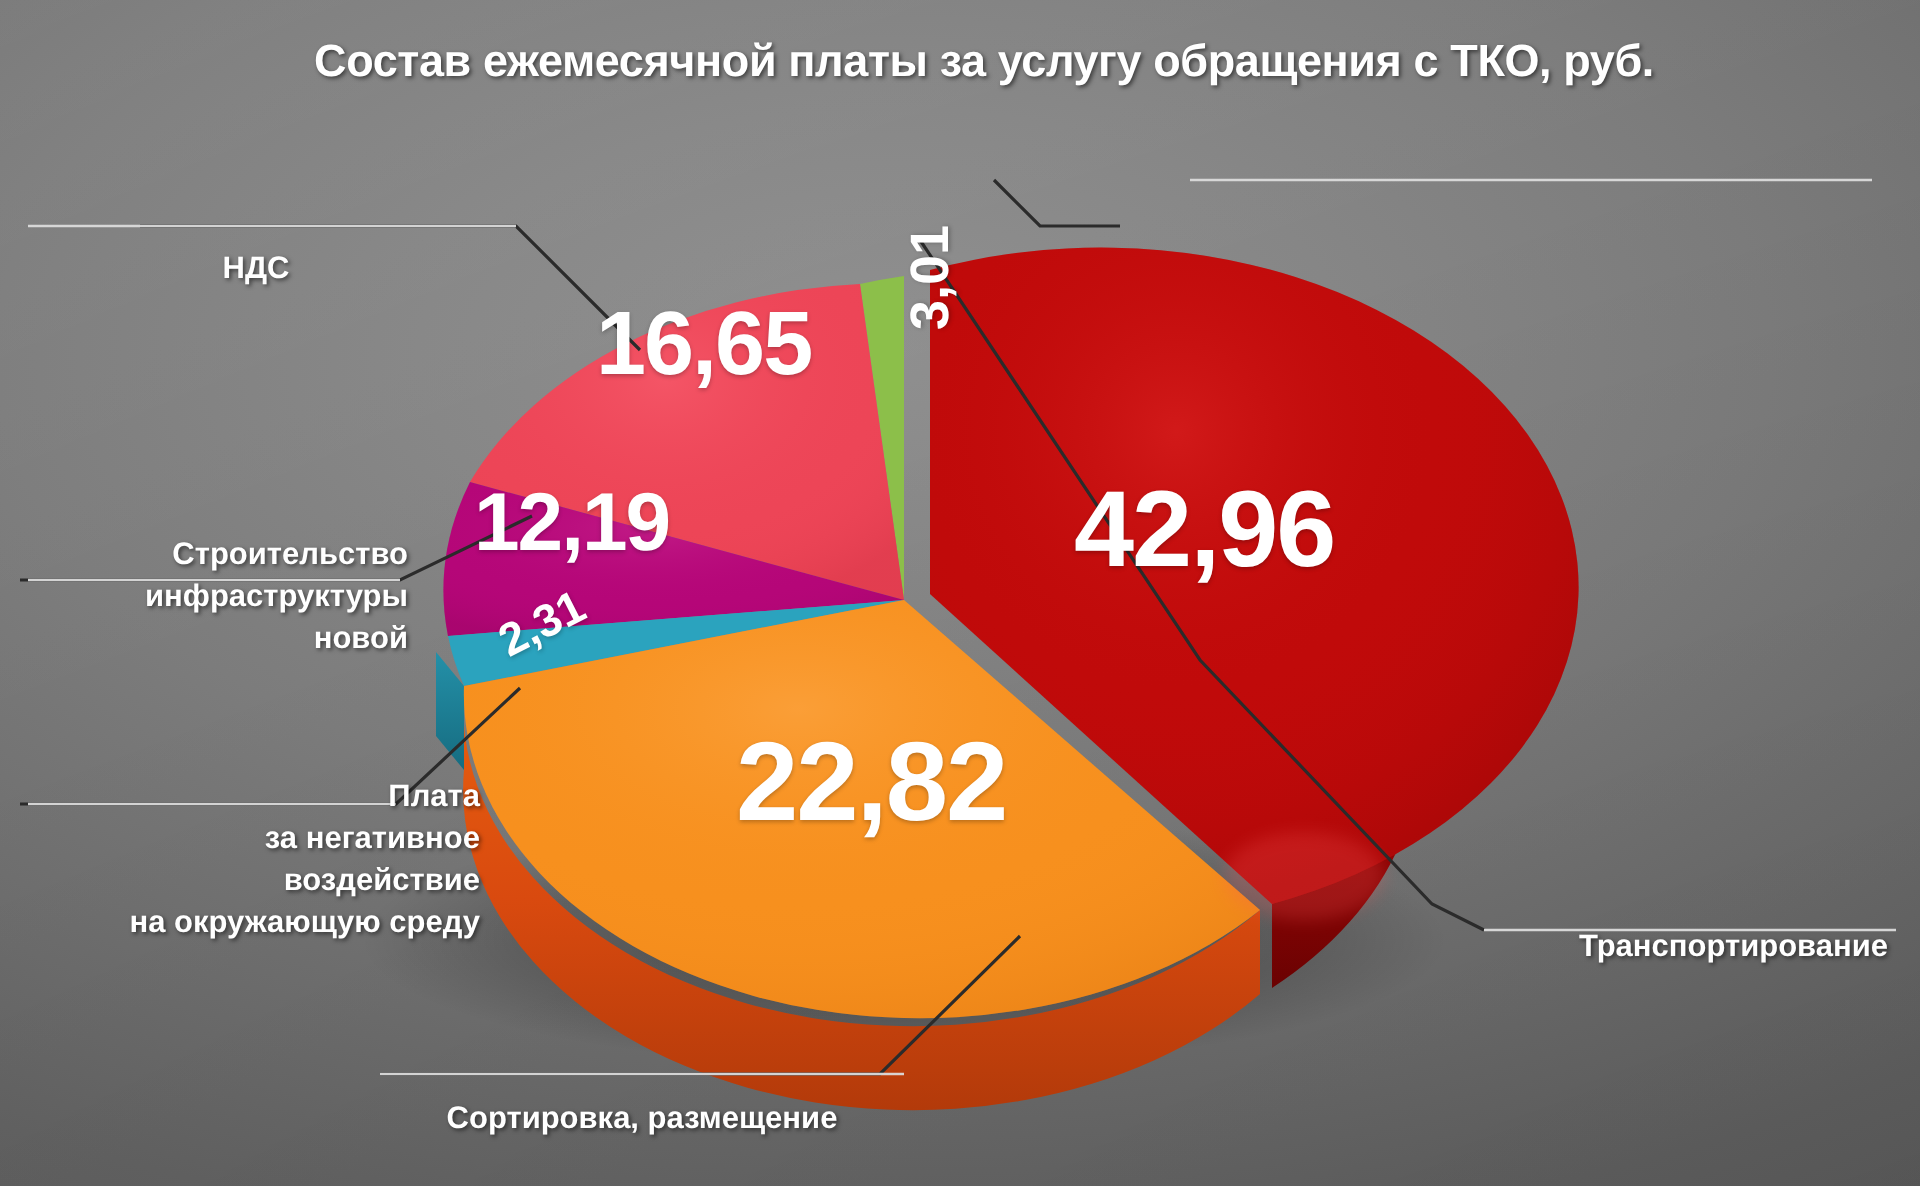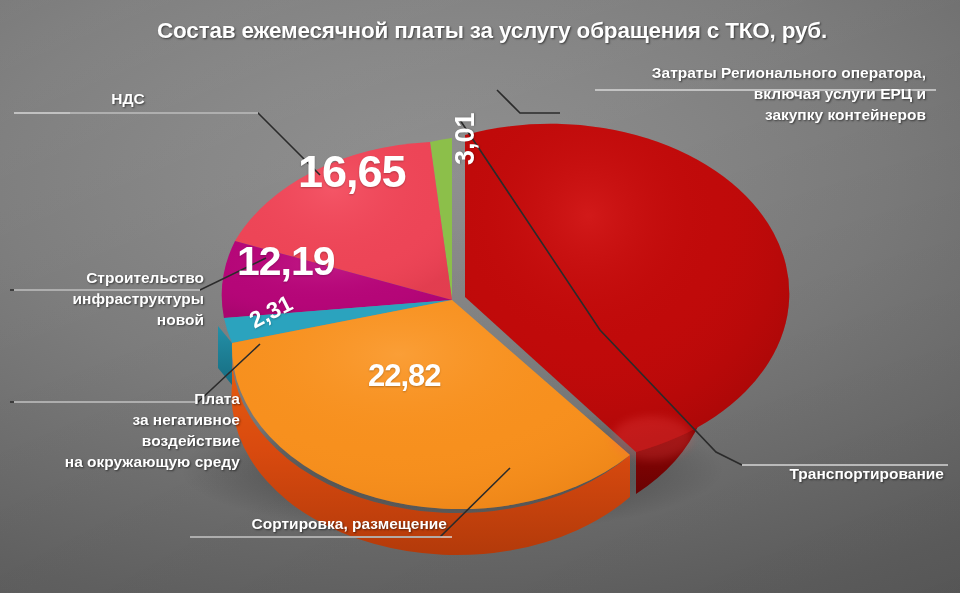--- a/index.html
+++ b/index.html
@@ -61,48 +61,48 @@
   
   .value-label {
     position: absolute;
     color: #ffffff;
     font-weight: bold;
     z-index: 25;
     white-space: nowrap;
     text-shadow: 0 1px 2px rgba(0,0,0,0.25);
   }
   .v-red    { left: 537px; top: 234px; font-size: 54px; letter-spacing: -1px; }
-  .v-orange { left: 368px; top: 358px; font-size: 31px; letter-spacing: -1px; }
+  .v-orange { left: 368px; top: 358px; font-size: 56px; letter-spacing: -1px; }
   .v-pink   { left: 298px; top: 146px; font-size: 45px; letter-spacing: -1px; }
   .v-magenta{ left: 237px; top: 238px; font-size: 41px; letter-spacing: -1px; }
   .v-teal   { left: 245px; top: 310px; font-size: 23px;
               transform: rotate(-27deg); transform-origin: left top; }
   .v-green  { left: 450px; top: 165px; font-size: 27px;
               transform: rotate(-90deg); transform-origin: left top; }
 
   
   .callout {
     position: absolute;
     color: #ffffff;
     font-size: 15.5px;
     font-weight: bold;
     line-height: 21px;
     z-index: 30;
     text-shadow: 1px 1px 2px rgba(0,0,0,0.55);
   }
   .callout.right  { text-align: right; }
   .callout.left   { text-align: right; }
-  .callout.center { text-align: center; }
+  .callout.center { text-align: center; margin-top: 36px; }
 
   #label-operator { left: 596px; top: 62px;  width: 330px; }
   #label-transport{ left: 700px; top: 443px; width: 244px; margin-top: 20px; }
   #label-nds      { left:  44px; top:  88px; width: 168px; text-align: center; }
   #label-infra    { left:  12px; top: 267px; width: 192px; }
   #label-eco      { left:   8px; top: 388px; width: 232px; }
-  #label-sorting  { left: 195px; top: 513px; width: 252px; text-align: right; }
+  #label-sorting  { left: 195px; top: 513px; width: 252px; text-align: center; }
 </style>
 </head>
 <body>
 
 <div id="slide">
 
   <div id="chart-title">Состав ежемесячной платы за услугу обращения с ТКО, руб.</div>
 
   <svg id="pie-svg" viewBox="0 0 960 593">
     <defs>
@@ -252,31 +252,27 @@
     <g stroke="#dcdcdc" stroke-width="1.3" opacity="0.95">
       <line x1="595" y1="90" x2="936" y2="90"></line>
       <line x1="742" y1="465" x2="948" y2="465"></line>
       <line x1="14" y1="113" x2="258" y2="113"></line>
       <line x1="14" y1="290" x2="200" y2="290"></line>
       <line x1="14" y1="402" x2="198" y2="402"></line>
       <line x1="190" y1="537" x2="452" y2="537"></line>
     </g>
   </svg>
 
+  <div class="value-label v-red">42,96</div>
   <div class="value-label v-orange">22,82</div>
   <div class="value-label v-pink">16,65</div>
   <div class="value-label v-magenta">12,19</div>
   <div class="value-label v-teal">2,31</div>
   <div class="value-label v-green">3,01</div>
 
-  <div id="label-operator" class="callout right">
-    <div>Затраты Регионального оператора,</div>
-    <div>включая услуги ЕРЦ и</div>
-    <div>закупку контейнеров</div>
-  </div>
 
   <div id="label-transport" class="callout right">
     <div>Транспортирование</div>
   </div>
 
   <div id="label-nds" class="callout center">
     <div>НДС</div>
   </div>
 
   <div id="label-infra" class="callout left">

